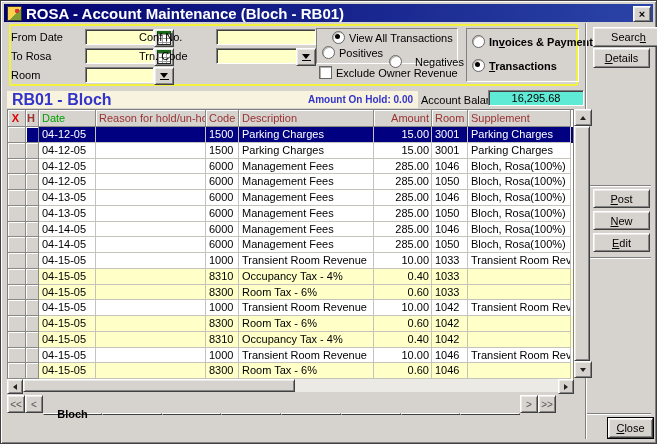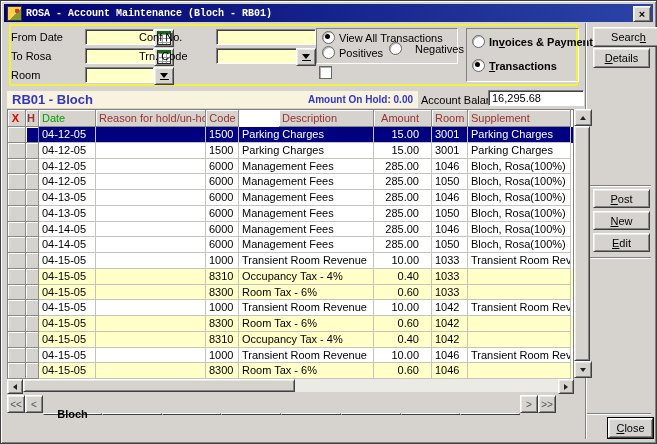--- a/index.html
+++ b/index.html
@@ -18,21 +18,21 @@
     position:absolute;left:3px;top:3px;right:3px;height:18px;
     background:linear-gradient(90deg,#010170,#2b44a7);
     color:#fff;display:flex;align-items:center;padding:0 2px;
   }
   .app-icon{
     width:13px;height:13px;margin:0 4px 0 1px;border:1px solid #333;
     background:
       radial-gradient(circle at 70% 30%, #d33 0 2px, transparent 2.5px),
       linear-gradient(135deg,#ffd24d 0 55%, #7d9a33 55% 100%);
   }
-  .title-text{font-weight:bold;font-size:10px;white-space:nowrap;font-family:Liberation Mono, monospace;}
+  .title-text{font-weight:bold;font-size:15px;white-space:nowrap;}
   .close-x{
     position:absolute;right:2px;top:2px;width:16px;height:14px;
     font-size:11px;font-weight:bold;color:#000;line-height:12px;
   }
   
   .btn{
     background:#d6d3ce;cursor:default;
     border-top:1px solid #fff;border-left:1px solid #fff;
     border-right:1px solid #404040;border-bottom:1px solid #404040;
     box-shadow:inset 1px 1px 0 #eceae6, inset -1px -1px 0 #848484;
@@ -85,26 +85,26 @@
     width:11px;height:11px;background:#fff;flex:none;
     border:1px solid #666;box-shadow:inset 1px 1px 0 #b0ada8;
   }
   .bold-label{font-weight:bold;}
   
   .band{
     position:absolute;left:6px;top:90px;width:411px;height:17px;
     background:#f7f3df;display:flex;align-items:center;justify-content:space-between;
     padding:0 5px;box-sizing:border-box;
   }
-  .band-title{font-weight:bold;font-size:13px;color:#3434c8;}
+  .band-title{font-weight:bold;font-size:16px;color:#3434c8;}
   .hold-text{font-weight:bold;font-size:10px;color:#3434c8;white-space:nowrap;}
   .bal-label{position:absolute;left:420px;top:93px;}
   .bal-field{
     position:absolute;left:487px;top:89px;width:88px;height:14px;
-    background:#ffffff;text-align:left;padding:0 3px;line-height:14px;
+    background:#5eead4;text-align:center;padding:0 3px;line-height:14px;
   }
   
   .grid{
     position:absolute;left:6px;top:108px;width:567px;
     border:1px solid #808080;box-sizing:border-box;background:#fff;
   }
   .grid-header,.grid-row{display:grid;grid-template-columns:18px 13px 57px 110px 33px 135px 58px 36px 103px;}
   .grid-header{height:17px;}
   .grid-row{height:15.75px;background:#fff;}
   .grid-row.highlight{background:#ffffc8;}
@@ -118,21 +118,21 @@
     background:#d6d3ce;border-right:1px solid #8a8a85;border-bottom:1px solid #8a8a85;
     box-shadow:inset 1px 1px 0 #fff;line-height:15px;
   }
   .hcell.col-x,.hcell.col-h{font-weight:bold;text-align:center;padding-left:0;}
   .grid-row .col-x,.grid-row .col-h{
     background:#d6d3ce;color:#000;
     border-right:1px solid #8a8a85;border-bottom:1px solid #8a8a85;
     box-shadow:inset 1px 1px 0 #fff;
   }
   .grid-row.selected .col-h{background:#000080;}
-  .col-amount{text-align:right;padding-right:12px;}
+  .col-amount{text-align:right;padding-right:2px;}
   
   .vscroll{
     position:absolute;left:573px;top:108px;width:16px;height:269px;
     background:#eceae5;display:flex;flex-direction:column;
   }
   .hscroll{
     position:absolute;left:6px;top:378px;width:567px;height:13px;
     background:#eceae5;display:flex;flex-direction:row;
   }
   .sb-btn{flex:none;}
@@ -200,36 +200,37 @@
     <span class="flabel" style="left:128px;width:70px;top:24px;">Trn. Code</span>
     <input class="field" style="left: 205px; top: 22px; width: 76px;" value="">
     <span class="icon-btn btn" style="left:285px;top:22px;">
         <span class="drop-icon">
           <span class="tri"></span>
           <span class="bar"></span>
         </span>
       </span>
 
     <div class="groupbox" style="left:305px;top:2px;width:140px;height:34px;">
-      <div class="radio-row" style="left:5px;top:2px;">
+      <div class="radio-row" style="left:15px;top:2px;">
         <span class="radio on"></span>
         <span>View All Transactions</span>
       </div>
       <div class="radio-row" style="left:5px;top:17px;">
         <span class="radio"></span>
         <span>Positives</span>
       </div>
-      <div class="radio-row" style="left:72px;top:13px;gap:13px;">
+      <div class="radio-row" style="left:72px;top:26px;gap:13px;">
         <span class="radio"></span>
         <span>Negatives</span>
       </div>
     </div>
 
     <div class="radio-row" style="left:308px;top:40px;">
       <span class="checkbox"></span>
+      <span>Exclude Owner Revenue</span>
     </div>
 
     <div class="groupbox" style="left:455px;top:2px;width:111px;height:52px;">
       <div class="radio-row" style="left:5px;top:6px;">
         <span class="radio"></span>
         <span class="bold-label">In<u>v</u>oices &amp; Payments</span>
       </div>
       <div class="radio-row" style="left:5px;top:30px;">
         <span class="radio on"></span>
         <span class="bold-label"><u>T</u>ransactions</span>
@@ -255,22 +256,22 @@
   </div>
   <span class="bal-label">Account Balance</span>
   <div class="bal-field sunken">16,295.68</div>
 
   <div class="grid">
     <div class="grid-header" id="grid-header">
         <div class="gcell hcell col-x" style="color: rgb(224, 0, 0);">X</div>
         <div class="gcell hcell col-h" style="color: rgb(153, 51, 51);">H</div>
         <div class="gcell hcell col-date" style="color: rgb(0, 160, 0);">Date</div>
         <div class="gcell hcell col-reason" style="color: rgb(153, 51, 51);">Reason for hold/un-hold</div>
-        <div class="gcell hcell col-code" style="color: rgb(153, 51, 51); text-align: center;">Code</div>
-        <div class="gcell hcell col-description" style="color: rgb(153, 51, 51); margin-left: 40px;">Description</div>
+        <div class="gcell hcell col-code" style="color: rgb(153, 51, 51);">Code</div>
+        <div class="gcell hcell col-description" style="color: rgb(153, 51, 51);">Description</div>
         <div class="gcell hcell col-amount" style="color: rgb(153, 51, 51);">Amount</div>
         <div class="gcell hcell col-room" style="color: rgb(153, 51, 51);">Room</div>
         <div class="gcell hcell col-supplement" style="color: rgb(153, 51, 51);">Supplement</div>
       </div>
     <div id="grid-rows">
         <div class="grid-row selected">
           <div class="gcell col-x"></div>
           <div class="gcell col-h"></div>
           <div class="gcell col-date">04-12-05</div>
           <div class="gcell col-reason"></div>

